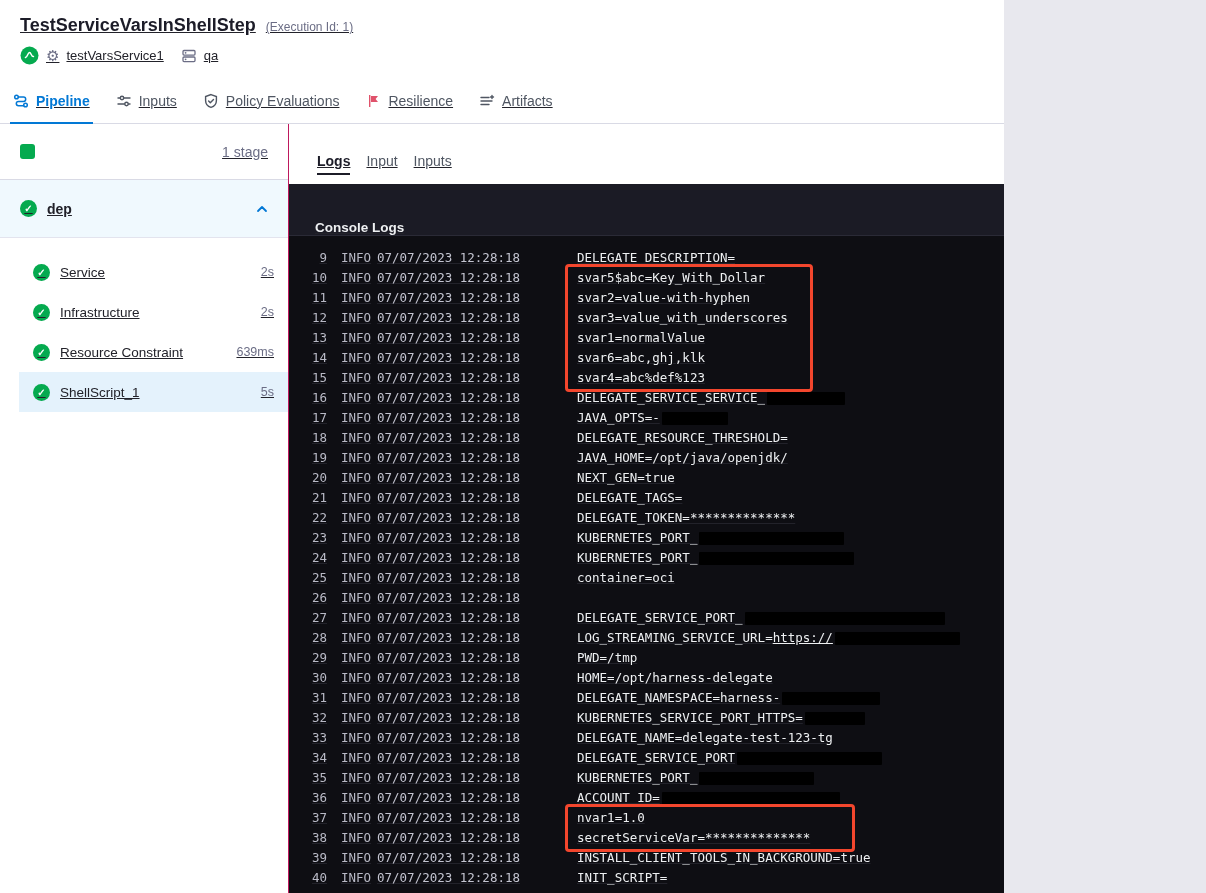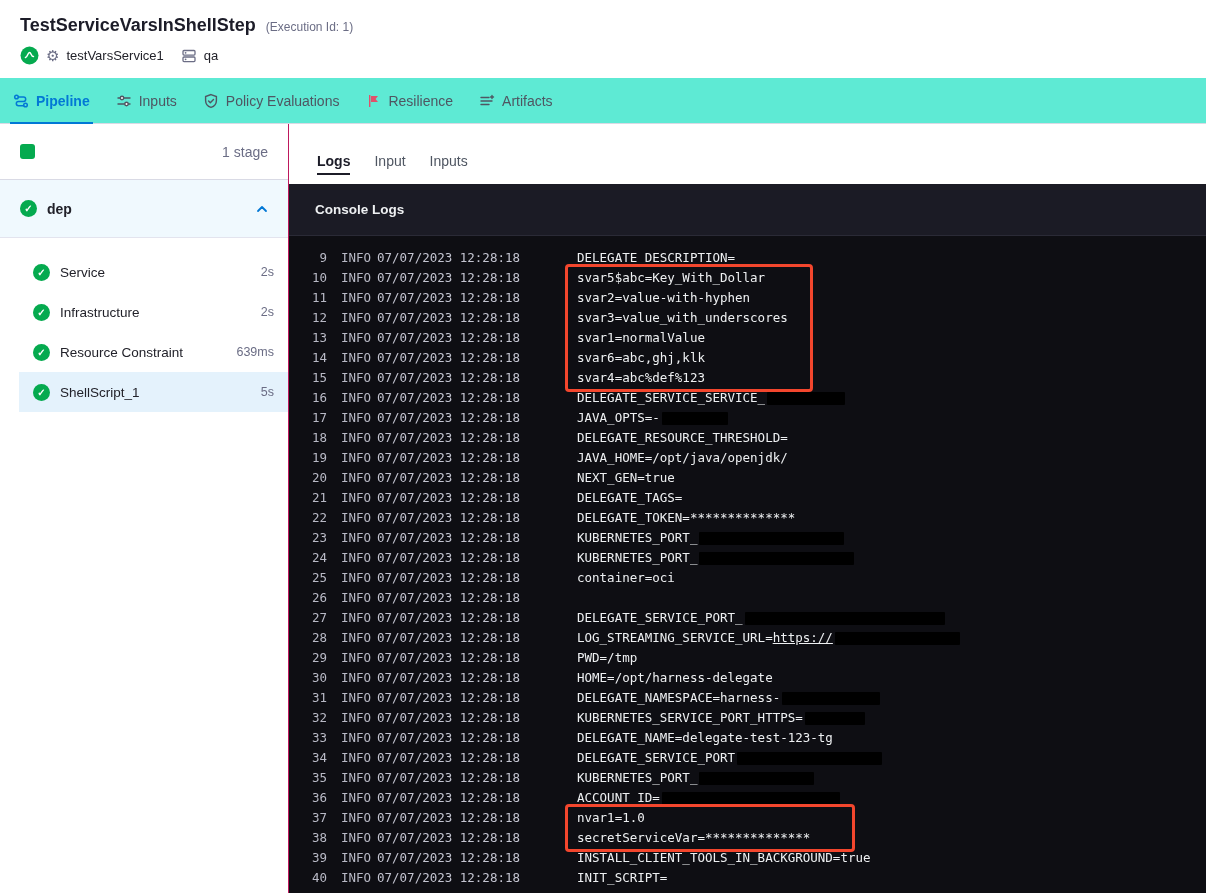--- a/index.html
+++ b/index.html
@@ -1,19 +1,19 @@
 <!DOCTYPE html>
 <html><head>
 <meta charset="utf-8">
 <style>
   * { box-sizing: border-box; }
   body { margin: 0; background: #e8e8ee; }
   .page {
-    width: 1206px; height: 893px; background: #5eead4; position: relative;
-    font-family: "Liberation Sans", sans-serif; overflow: hidden; color: #22222a;
+    width: 1004px; height: 893px; background: #ffffff; position: relative;
+    font-family: "Liberation Sans", sans-serif; overflow: hidden; color: #22222a; text-decoration: underline;
   }
   
   .topbar { height: 78px; padding: 15px 20px 0 20px; background: #fff; }
   .title-row { display: flex; align-items: baseline; gap: 10px; }
   .title-row h1 { margin: 0; font-size: 18px; font-weight: 700; color: #1c1c28; }
   .exec-id { font-size: 12px; color: #6b6d85; }
   .meta-row { margin-top: 10px; display: flex; align-items: center; gap: 7px; font-size: 13px; color: #22222a; }
   .svc-icon svg { display: block; }
   .gear { font-size: 15px; color: #6b6d85; line-height: 1; }
   .env-icon { margin-left: 10px; display: flex; }
@@ -32,26 +32,26 @@
   .stage-count { font-size: 14px; color: #6b6d85; }
   .stage-row { height: 58px; background: #f0f9fe; border-bottom: 1px solid #e3e4ee; display: flex; align-items: center; gap: 10px; padding: 0 20px; font-size: 14px; font-weight: 600; color: #22222a; cursor: pointer; }
   .chev { margin-left: auto; display: flex; }
   .check { width: 17px; height: 17px; min-width: 17px; border-radius: 50%; background: #05aa4f; color: #fff; font-size: 10px; font-weight: 700; display: flex; align-items: center; justify-content: center; }
   .steps { padding: 14px 0 0 19px; }
   .step { height: 40px; display: flex; align-items: center; gap: 10px; padding: 0 14px; font-size: 13.5px; color: #22222a; cursor: pointer; }
   .step.selected { background: #e4f2fc; }
   .step .dur { margin-left: auto; color: #6b6d85; font-size: 12.5px; }
   
   .main { flex: 1; display: flex; flex-direction: column; background: #fff; min-width: 0; }
-  .console-tabs { height: 60px; display: flex; align-items: flex-end; gap: 24px; padding: 0 28px; background: #fff; }
+  .console-tabs { height: 60px; display: flex; align-items: flex-end; gap: 16px; padding: 0 28px; background: #fff; }
   .ctab { font-size: 14px; color: #4f5662; padding-bottom: 15px; position: relative; cursor: pointer; }
   .ctab.active { color: #1c1c28; font-weight: 700; }
   .ctab.active::after { content: ""; position: absolute; left: 0; right: 0; bottom: 9px; height: 2px; background: #1c1c28; }
   .console { flex: 1; display: flex; flex-direction: column; background: #0e0e13; min-height: 0; }
-  .console-header { height: 52px; min-height: 52px; background: #1b1b25; border-bottom: 1px solid #2a2a36; display: flex; align-items: center; padding: 16px 26px; color: #eef0f2; font-size: 13.5px; font-weight: 700; }
+  .console-header { height: 52px; min-height: 52px; background: #1b1b25; border-bottom: 1px solid #2a2a36; display: flex; align-items: flex-end; padding: 0 26px; color: #eef0f2; font-size: 13.5px; font-weight: 700; }
   .log-body { flex: 1; position: relative; padding-top: 12px; overflow: hidden;
     font-family: "DejaVu Sans Mono", monospace; font-size: 12.5px; }
   .log-row { display: grid; grid-template-columns: 38px 50px 200px auto; height: 20px; line-height: 20px; white-space: pre; }
   .ln  { text-align: right; color: #b9bac6; }
   .lvl { padding-left: 14px; color: #b9bac6; }
   .ts  { color: #c4c5d1; }
   .msg { color: #eef0f2; }
   .log-link { text-decoration: underline; color: #eef0f2; cursor: pointer; }
   .redact { display: inline-block; height: 13px; background: #000; vertical-align: middle; margin-left: 2px; border-radius: 1px; }
   .hl-box { position: absolute; border: 3px solid #f3462d; border-radius: 4px; pointer-events: none; }

